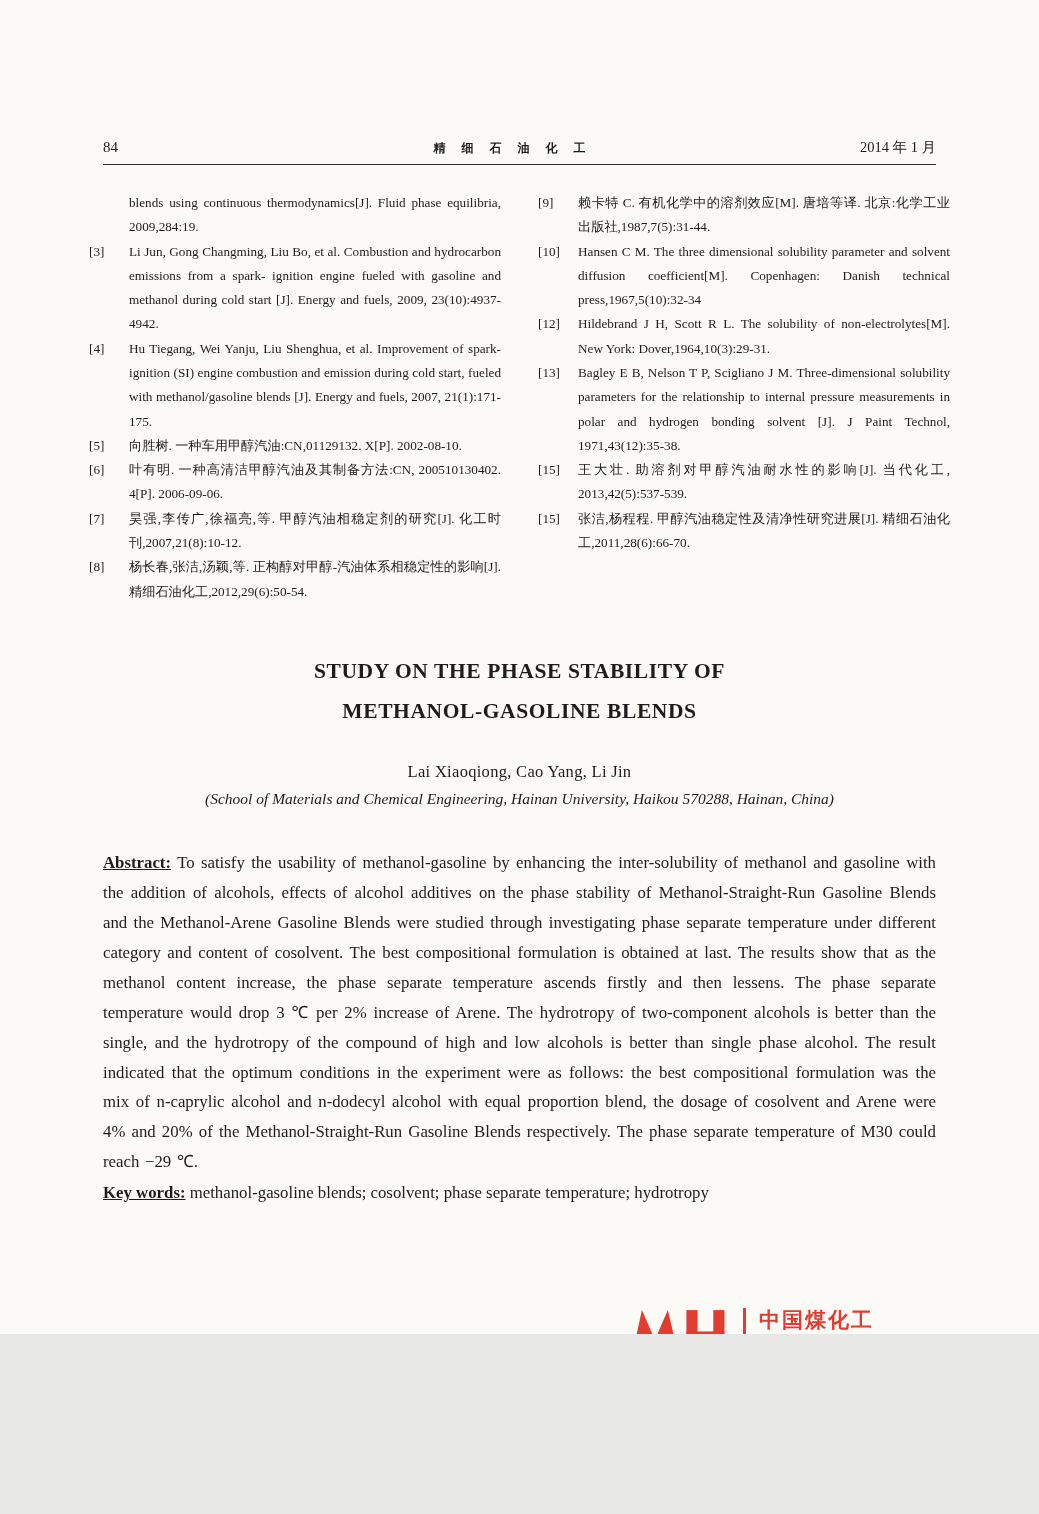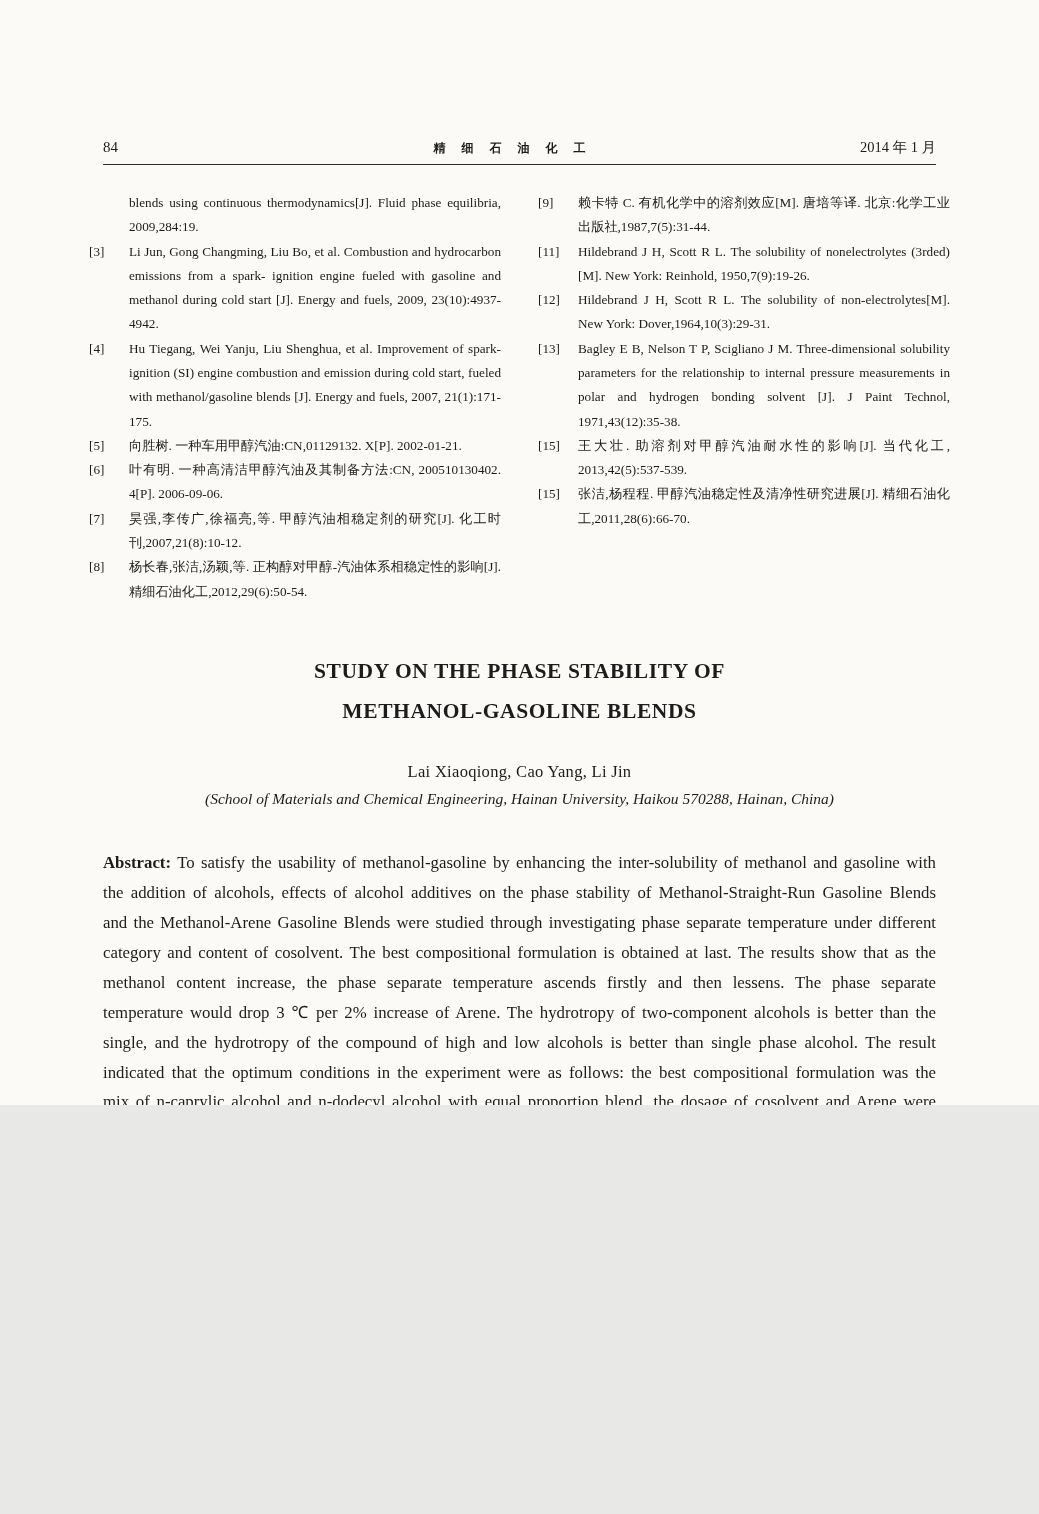--- a/index.html
+++ b/index.html
@@ -1,21 +1,21 @@
 <!DOCTYPE html>
 <html><head>
 <meta charset="utf-8">
 <style>
   * { margin: 0; padding: 0; box-sizing: border-box; }
   html, body { background: #e8e8e6; }
   body { font-family: "Liberation Serif", serif; color: #1c1c1c; }
   .page {
     position: relative;
     width: 1039px;
-    height: 1105px;
+    height: 1334px;
     margin: 0 auto;
     background: #fbfaf7;
     overflow: hidden;
   }
   
   .header {
     margin: 138px 103px 0;
     display: flex;
     align-items: baseline;
     border-bottom: 1.5px solid #2a2a2a;
@@ -66,21 +66,21 @@
   }
 
   
   .body-text { margin: 40px 103px 0; }
   .abstract {
     font-size: 16.8px;
     line-height: 1.78;
     text-align: justify;
     word-spacing: 1.5px;
   }
-  .lead { font-weight: bold; }
+  .lead { font-weight: bold; text-decoration: underline; }
   .keywords {
     font-size: 16.8px;
     line-height: 1.78;
     text-align: justify;
     margin-top: 1px;
   }
 
   
   .logo {
     position: absolute;
@@ -141,43 +141,43 @@
       <div class="ref">
         <span class="ref-label">[3]</span>
         <span class="ref-text">Li Jun, Gong Changming, Liu Bo, et al. Combustion and hydrocarbon emissions from a spark- ignition engine fueled with gasoline and methanol during cold start [J]. Energy and fuels, 2009, 23(10):4937-4942.</span>
       </div>
       <div class="ref">
         <span class="ref-label">[4]</span>
         <span class="ref-text">Hu Tiegang, Wei Yanju, Liu Shenghua, et al. Improvement of spark-ignition (SI) engine combustion and emission during cold start, fueled with methanol/gasoline blends [J]. Energy and fuels, 2007, 21(1):171-175.</span>
       </div>
       <div class="ref">
         <span class="ref-label">[5]</span>
-        <span class="ref-text">向胜树. 一种车用甲醇汽油:CN,01129132. X[P]. 2002-01-21.</span>
+        <span class="ref-text">向胜树. 一种车用甲醇汽油:CN,01129132. X[P]. 2002-08-10.</span>
       </div>
       <div class="ref">
         <span class="ref-label">[6]</span>
         <span class="ref-text">叶有明. 一种高清洁甲醇汽油及其制备方法:CN, 200510130402. 4[P]. 2006-09-06.</span>
       </div>
       <div class="ref">
         <span class="ref-label">[7]</span>
         <span class="ref-text">昊强,李传广,徐福亮,等. 甲醇汽油相稳定剂的研究[J]. 化工时刊,2007,21(8):10-12.</span>
       </div>
       <div class="ref">
         <span class="ref-label">[8]</span>
         <span class="ref-text">杨长春,张洁,汤颖,等. 正构醇对甲醇-汽油体系相稳定性的影响[J]. 精细石油化工,2012,29(6):50-54.</span>
       </div>
     </div>
     <div class="ref-col">
       <div class="ref">
         <span class="ref-label">[9]</span>
         <span class="ref-text">赖卡特 C. 有机化学中的溶剂效应[M]. 唐培等译. 北京:化学工业出版社,1987,7(5):31-44.</span>
       </div>
       <div class="ref">
-        <span class="ref-label">[11]</span>
-        <span class="ref-text">Hildebrand J H, Scott R L. The solubility of nonelectrolytes (3rded) [M]. New York: Reinhold, 1950,7(9):19-26.</span>
+        <span class="ref-label">[10]</span>
+        <span class="ref-text">Hansen C M. The three dimensional solubility parameter and solvent diffusion coefficient[M]. Copenhagen: Danish technical press,1967,5(10):32-34</span>
       </div>
       <div class="ref">
         <span class="ref-label">[12]</span>
         <span class="ref-text">Hildebrand J H, Scott R L. The solubility of non-electrolytes[M]. New York: Dover,1964,10(3):29-31.</span>
       </div>
       <div class="ref">
         <span class="ref-label">[13]</span>
         <span class="ref-text">Bagley E B, Nelson T P, Scigliano J M. Three-dimensional solubility parameters for the relationship to internal pressure measurements in polar and hydrogen bonding solvent [J]. J Paint Technol, 1971,43(12):35-38.</span>
       </div>
       <div class="ref">

